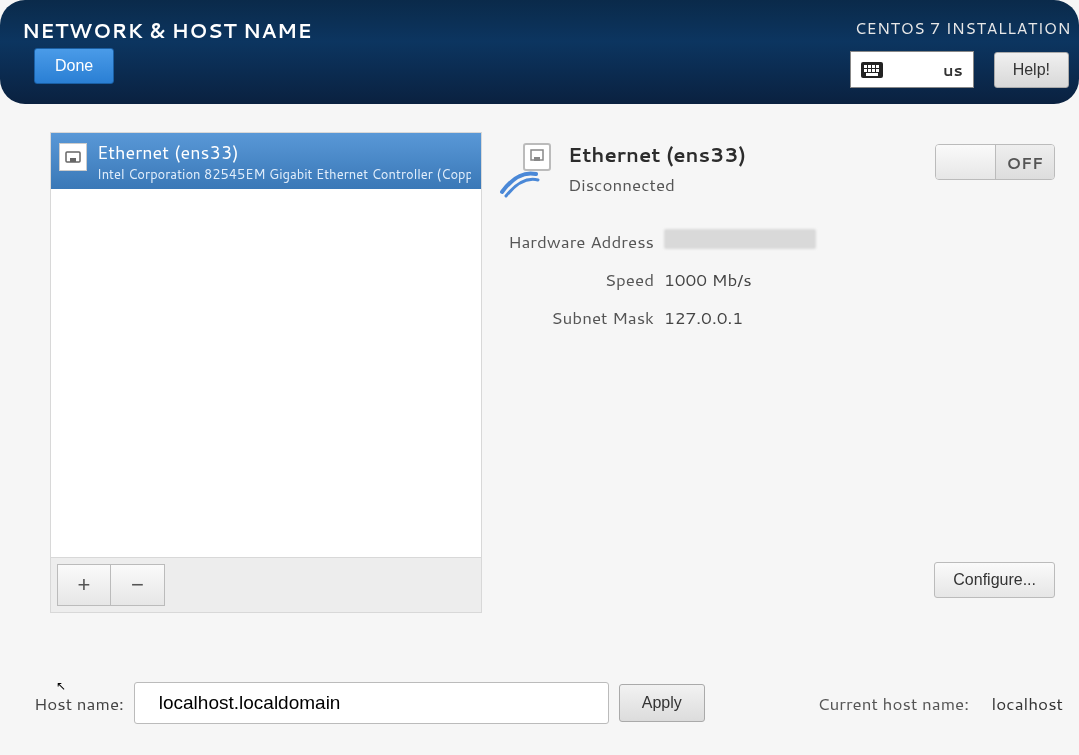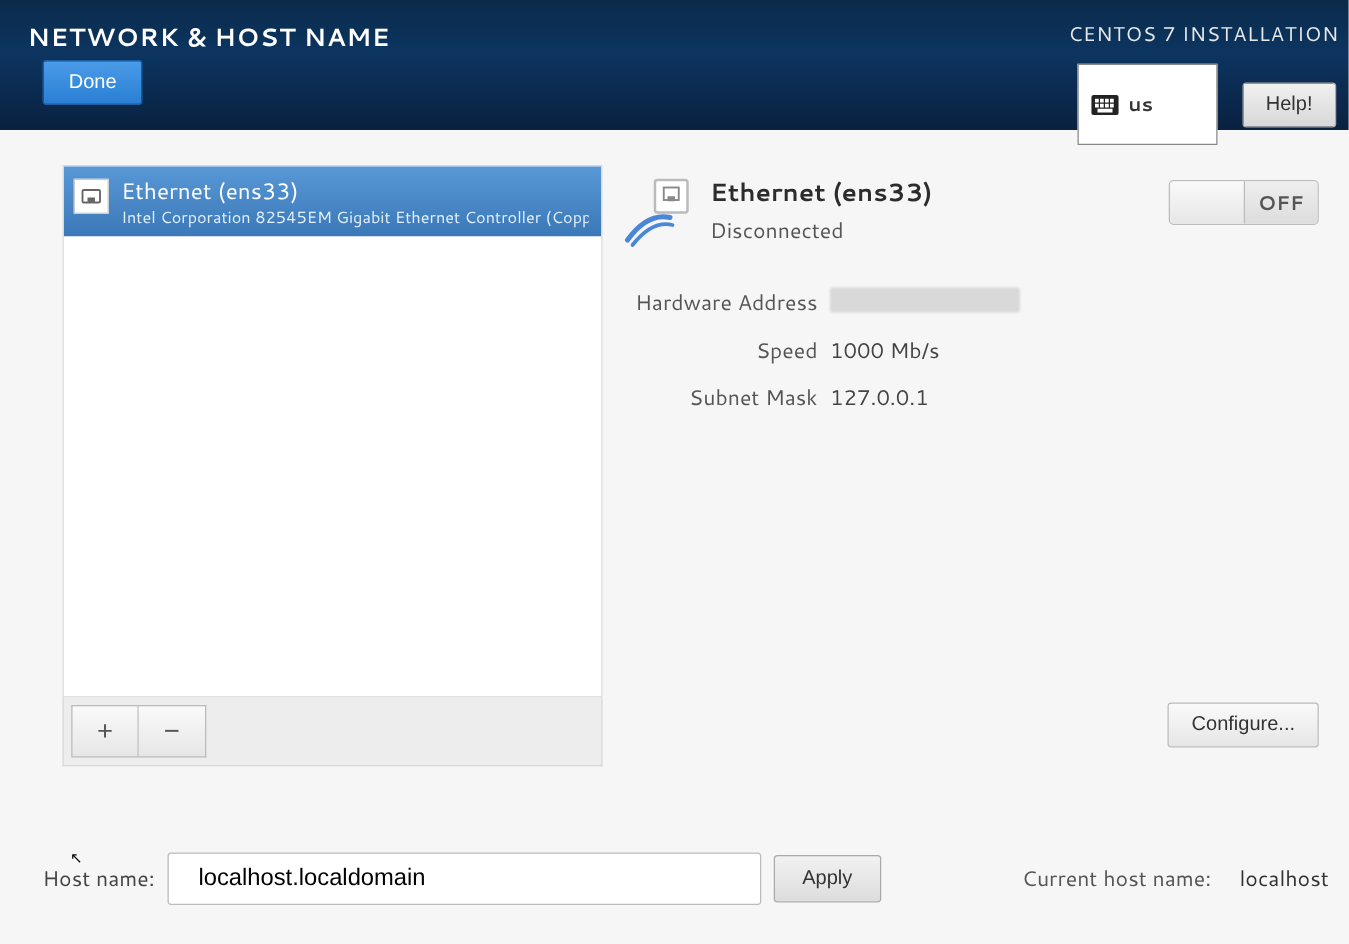--- a/index.html
+++ b/index.html
@@ -9,20 +9,21 @@
       font-family: "Cantarell", "Helvetica Neue", Arial, sans-serif;
       background: #f6f6f6;
       overflow: hidden;
     }
     .header {
       height: 104px;
       background: linear-gradient(180deg, #0a2a4a 0%, #0c3560 40%, #0a2140 100%);
       position: relative;
       padding: 0 22px;
       color: #fff;
+      border-radius: 25px;
     }
     .header-title {
       font-size: 20px;
       font-weight: 600;
       letter-spacing: 0.5px;
       padding-top: 16px;
     }
     .done-btn {
       position: absolute;
       left: 22px;
@@ -55,25 +56,26 @@
     }
     .header-right-row {
       display: flex;
       align-items: center;
       margin-top: 12px;
       padding-right: 6px;
     }
     .keyboard-box {
       background: #fff;
       border: 1px solid #888;
-      padding: 20px 10px;
+      padding: 6px 10px;
       display: flex;
       align-items: center;
-      width: 112px;
+      width: 124px;
       margin-right: 20px;
+      justify-content: space-between;
     }
     .keyboard-icon svg { display: block; }
     .keyboard-label { margin-left: 8px; font-weight: 600; color: #333; font-size: 16px; }
     .help-btn {
       background: linear-gradient(180deg,#f0f0f0,#d8d8d8);
       border: 1px solid #aaa;
       color: #333;
       font-size: 16px;
       padding: 8px 18px;
       border-radius: 3px;

